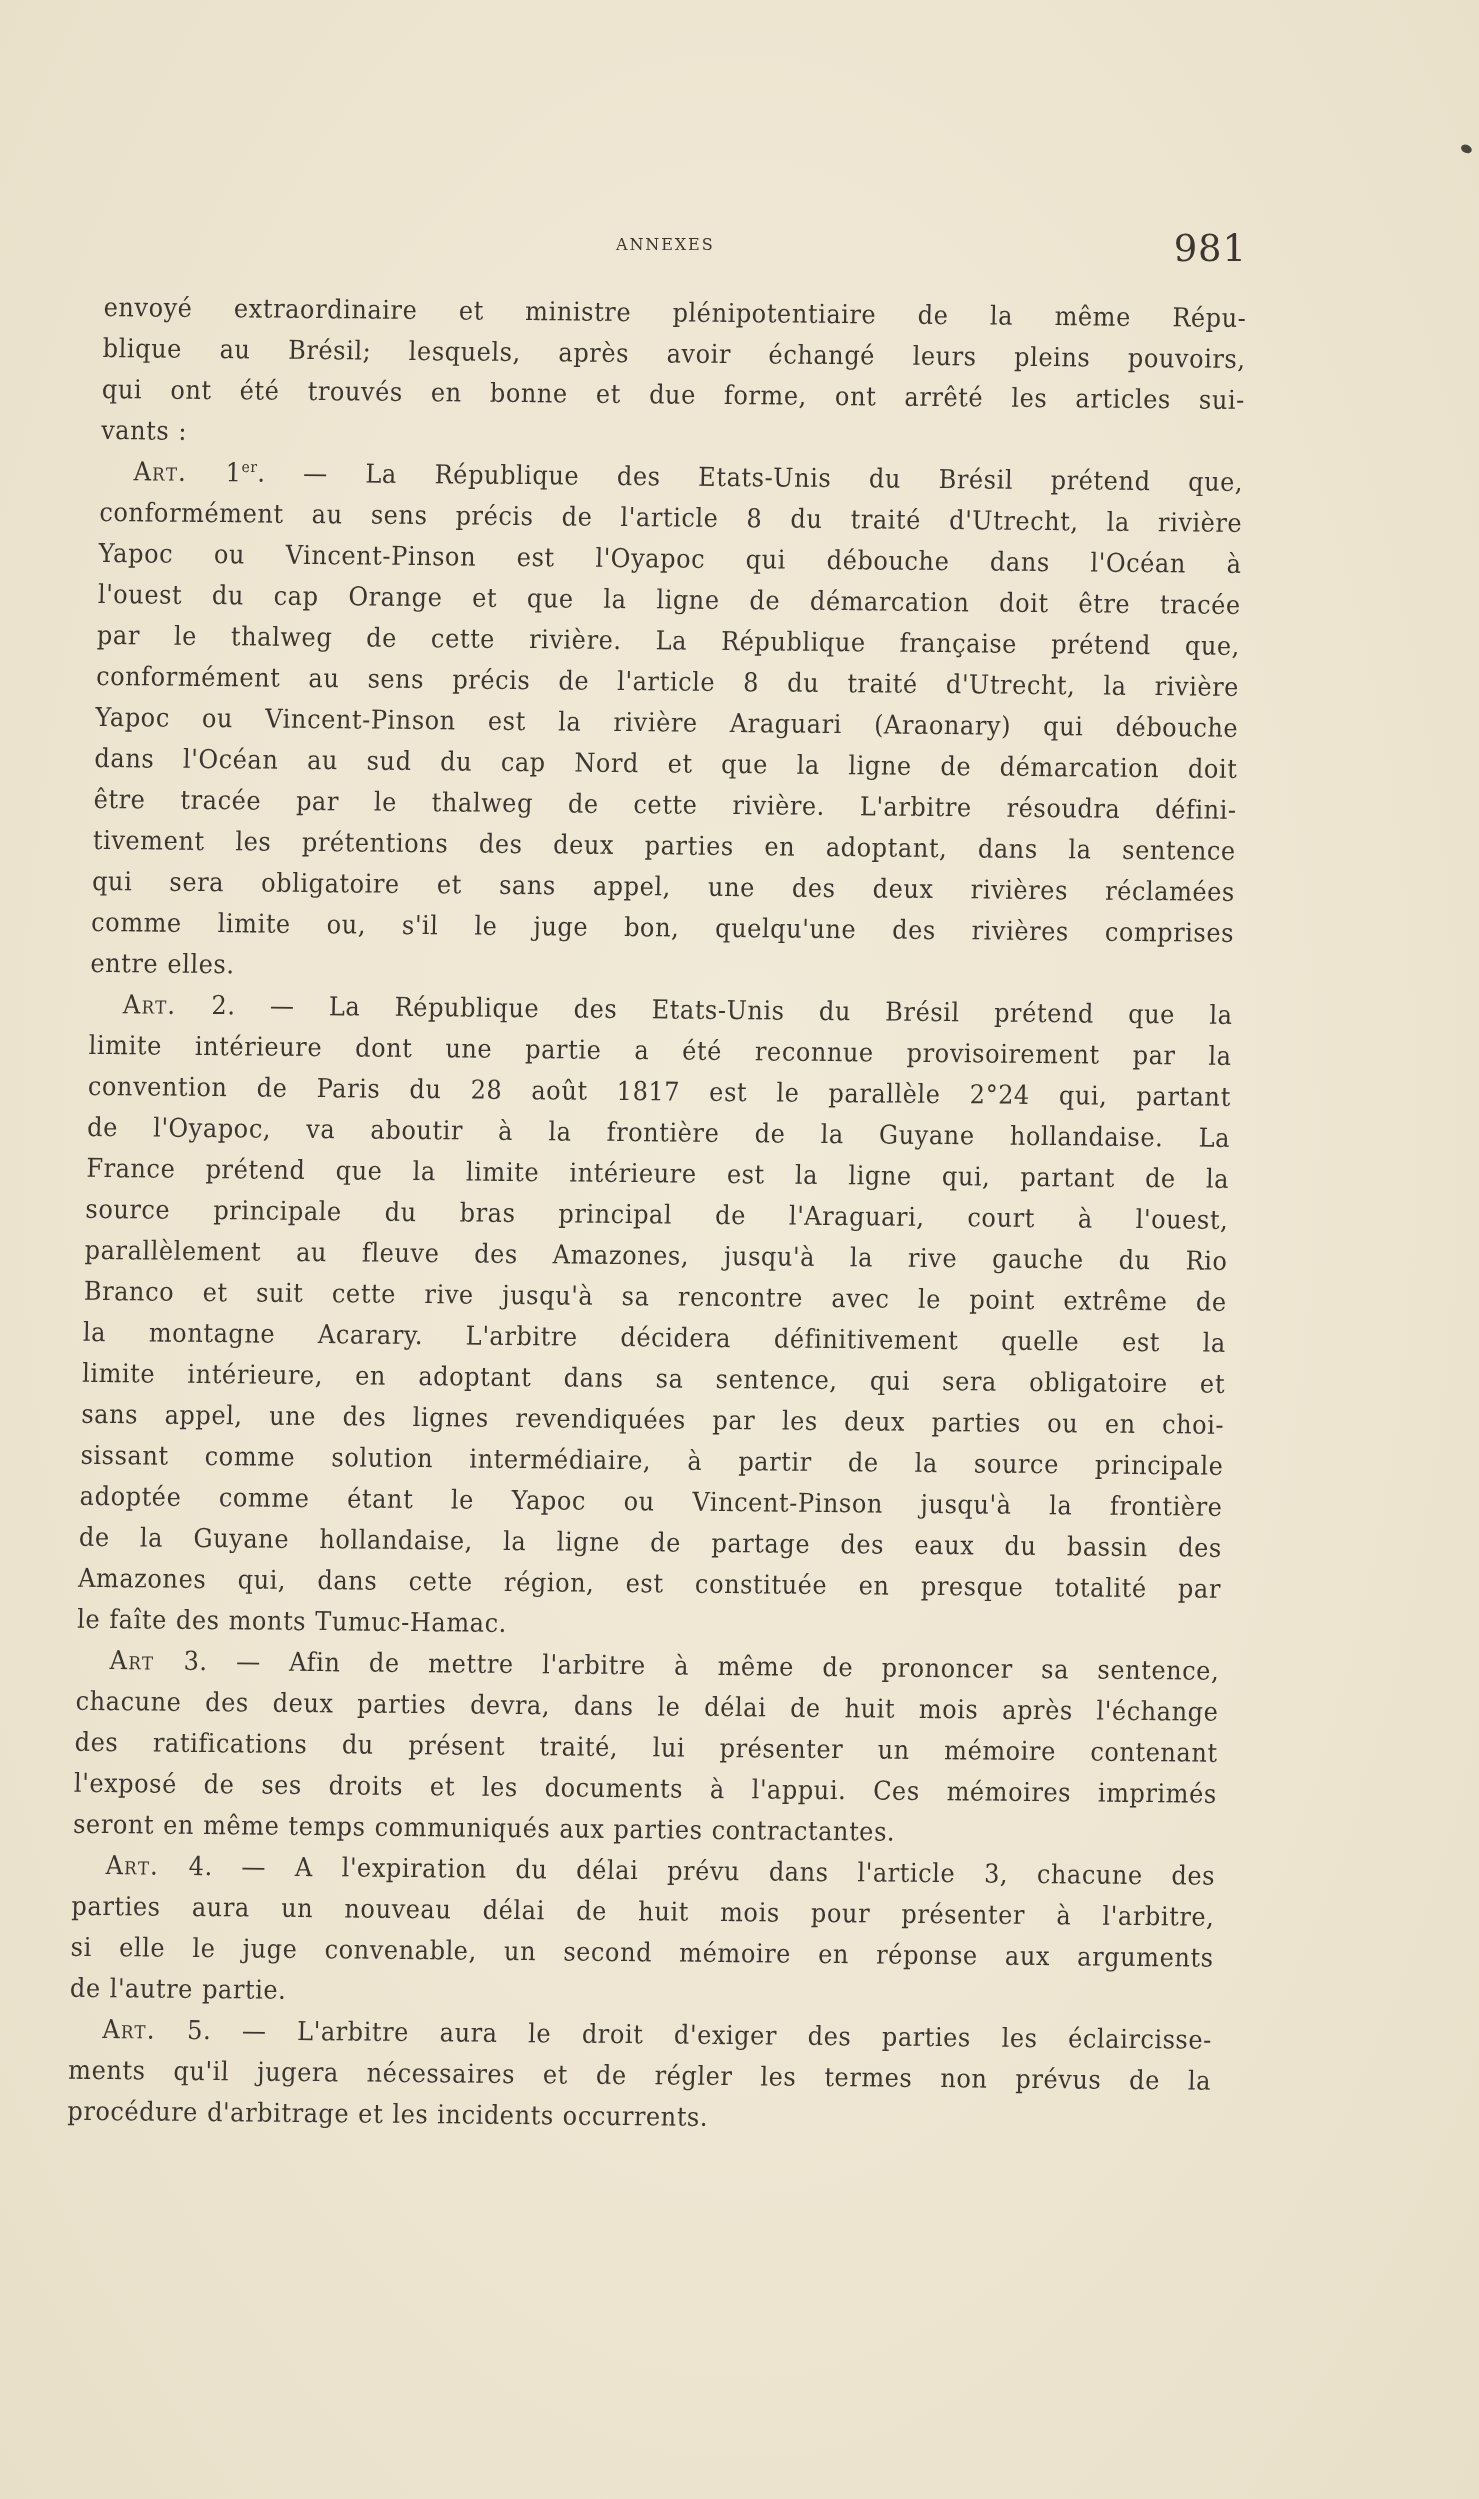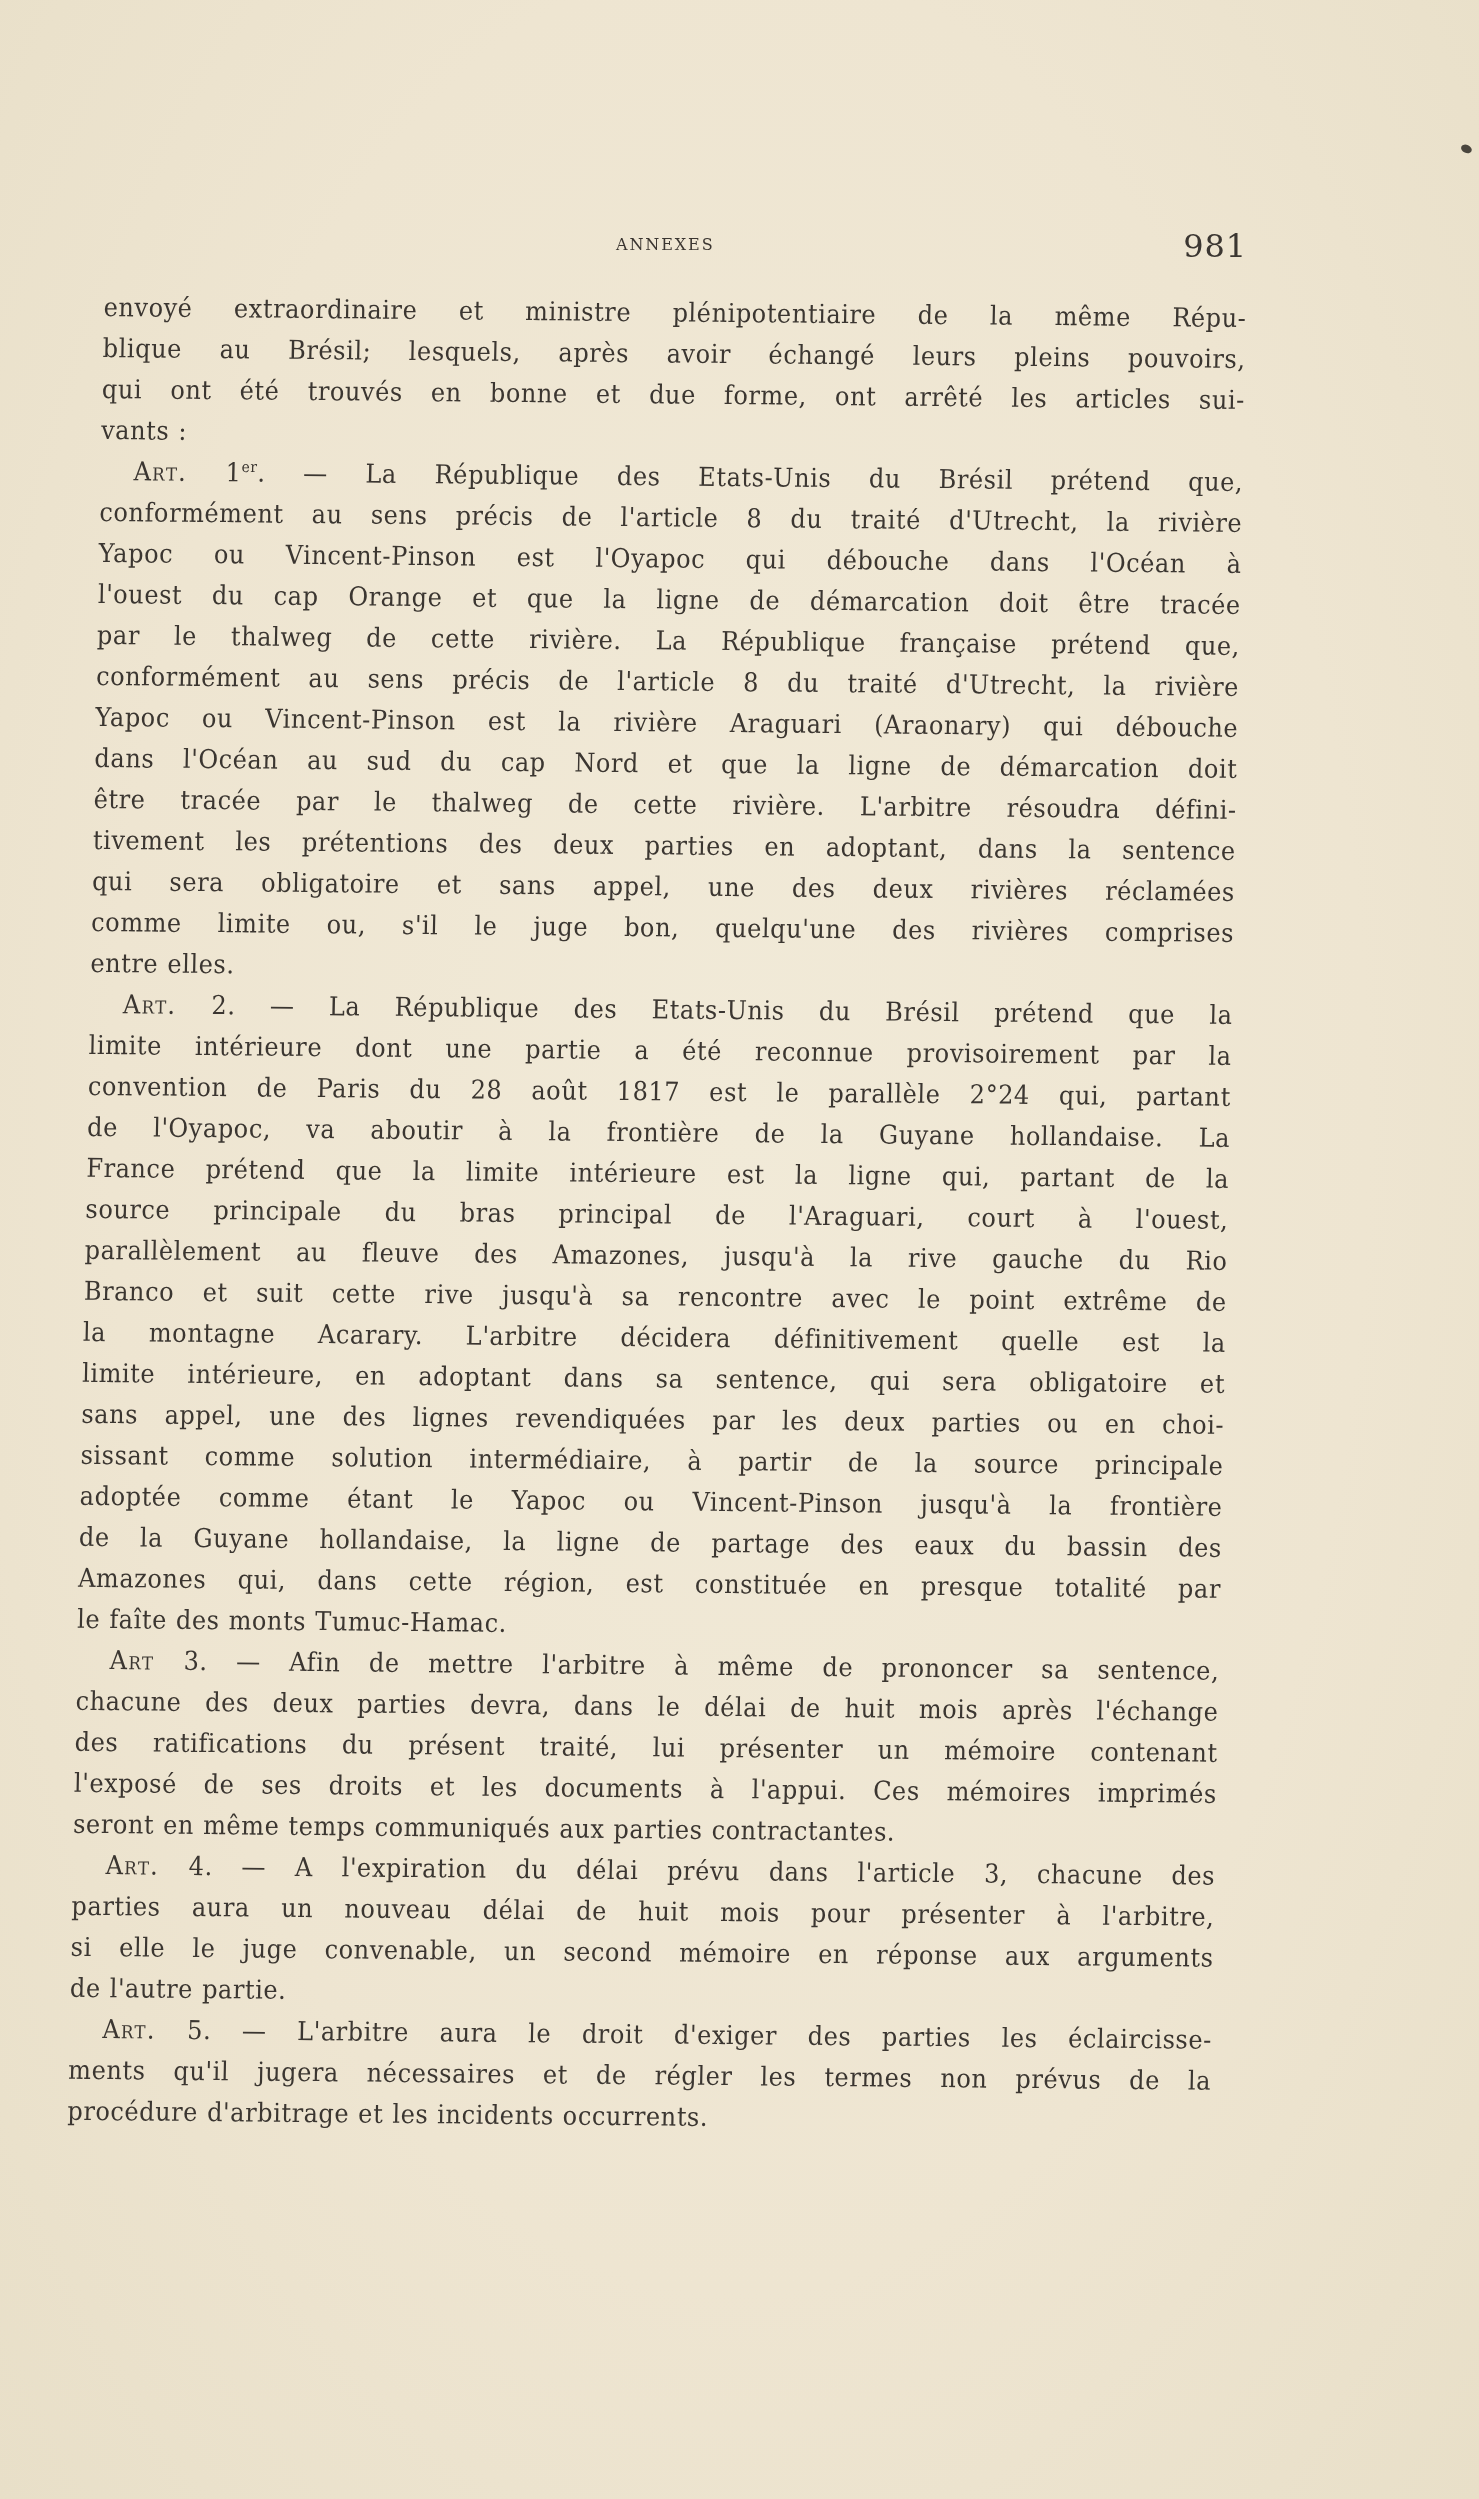--- a/index.html
+++ b/index.html
@@ -44,21 +44,21 @@
       left: 510px;
       top: 3.8px;
       font-size: 16px;
       letter-spacing: 1.9px;
       font-variant: small-caps;
     }
     .page-number {
       position: absolute;
       right: 0;
       top: -3.8px;
-      font-size: 32px;
+      font-size: 37px;
       letter-spacing: 0.9px;
     }
     .body-text {
       position: absolute;
       left: 104px;
       top: 287px;
       width: 1143px;
       transform-origin: 0 0;
       transform: rotate(0.55deg) skewX(-0.6deg);
     }

